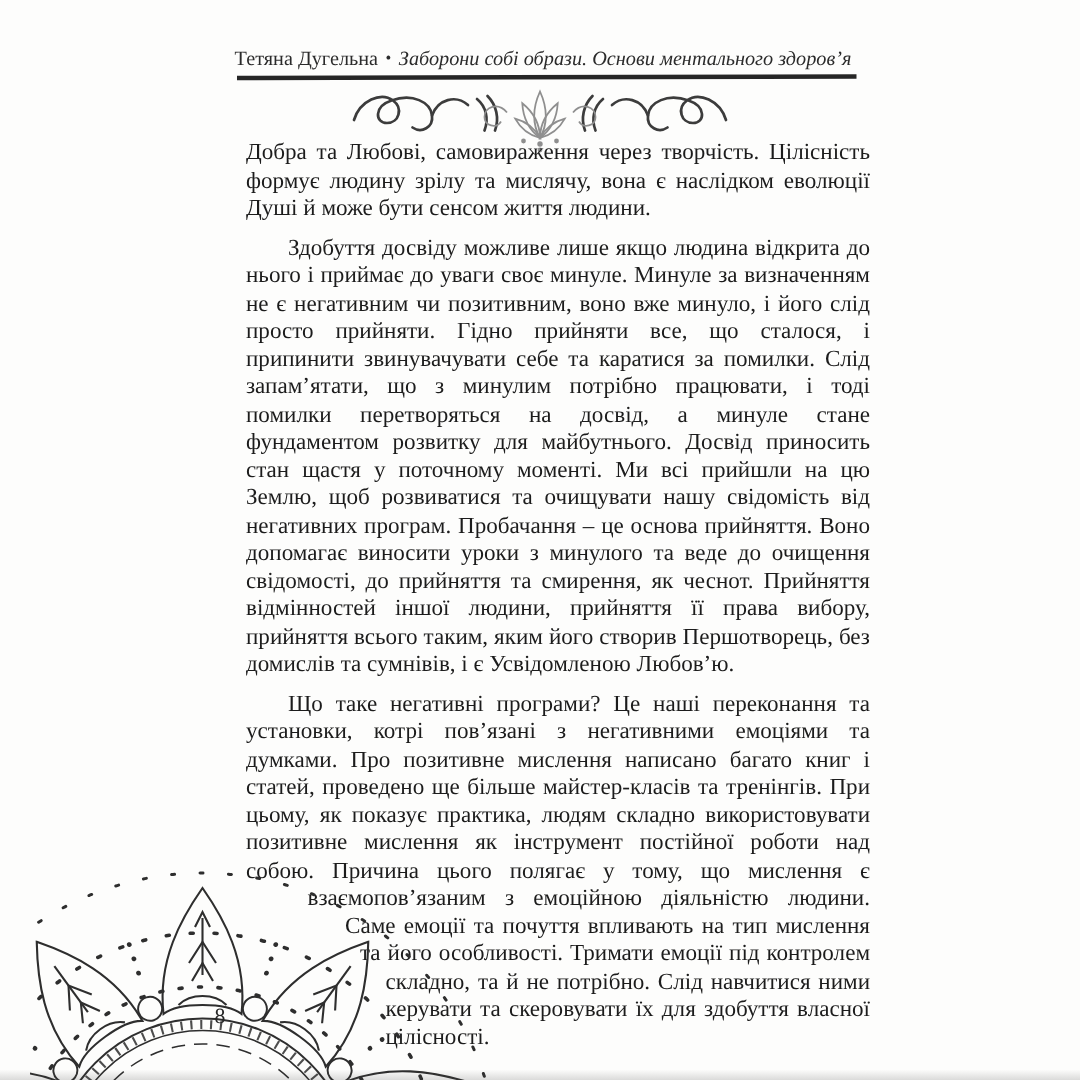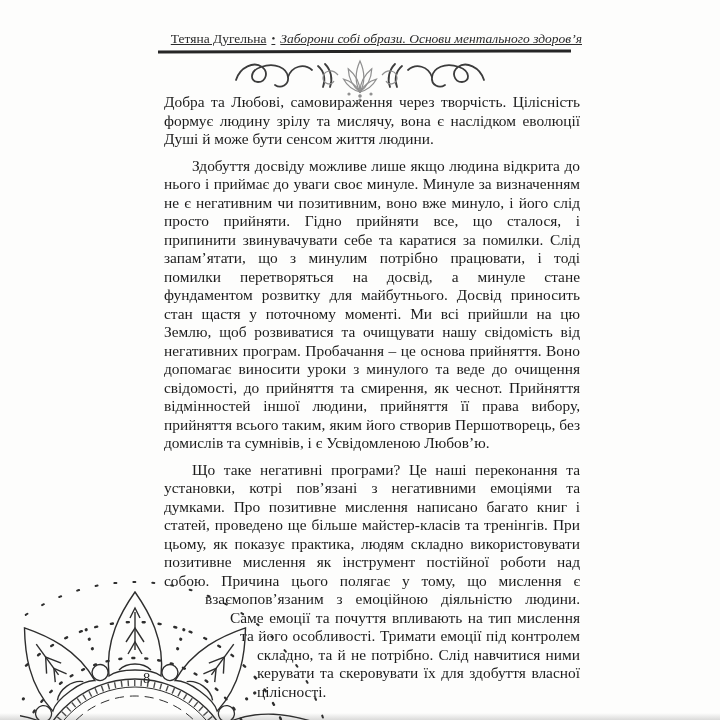--- a/index.html
+++ b/index.html
@@ -10,26 +10,25 @@
     font-family: "Liberation Serif", serif;
   }
   .page {
     position: relative;
     width: 720px; height: 720px;
     background: #fdfdfc;
   }
   
   .running-head {
     position: absolute;
-    top: 31px; left: 168px; width: 414px;
-    text-align: right;
+    top: 31px; left: 155px; width: 414px;
+    text-align: center;
     font-size: 13.5px;
     color: #2b2b2b;
     white-space: nowrap;
-    text-decoration: underline;
   }
   .running-head .sep { margin: 0 5px; font-size: 11px; position: relative; top: -1px; }
   .running-head .book { font-style: italic; }
   .head-rule {
     position: absolute;
     top: 50px; left: 158px; width: 413px; height: 2.6px;
     background: #262626;
     transform: rotate(-0.15deg);
   }
   .flourish {

